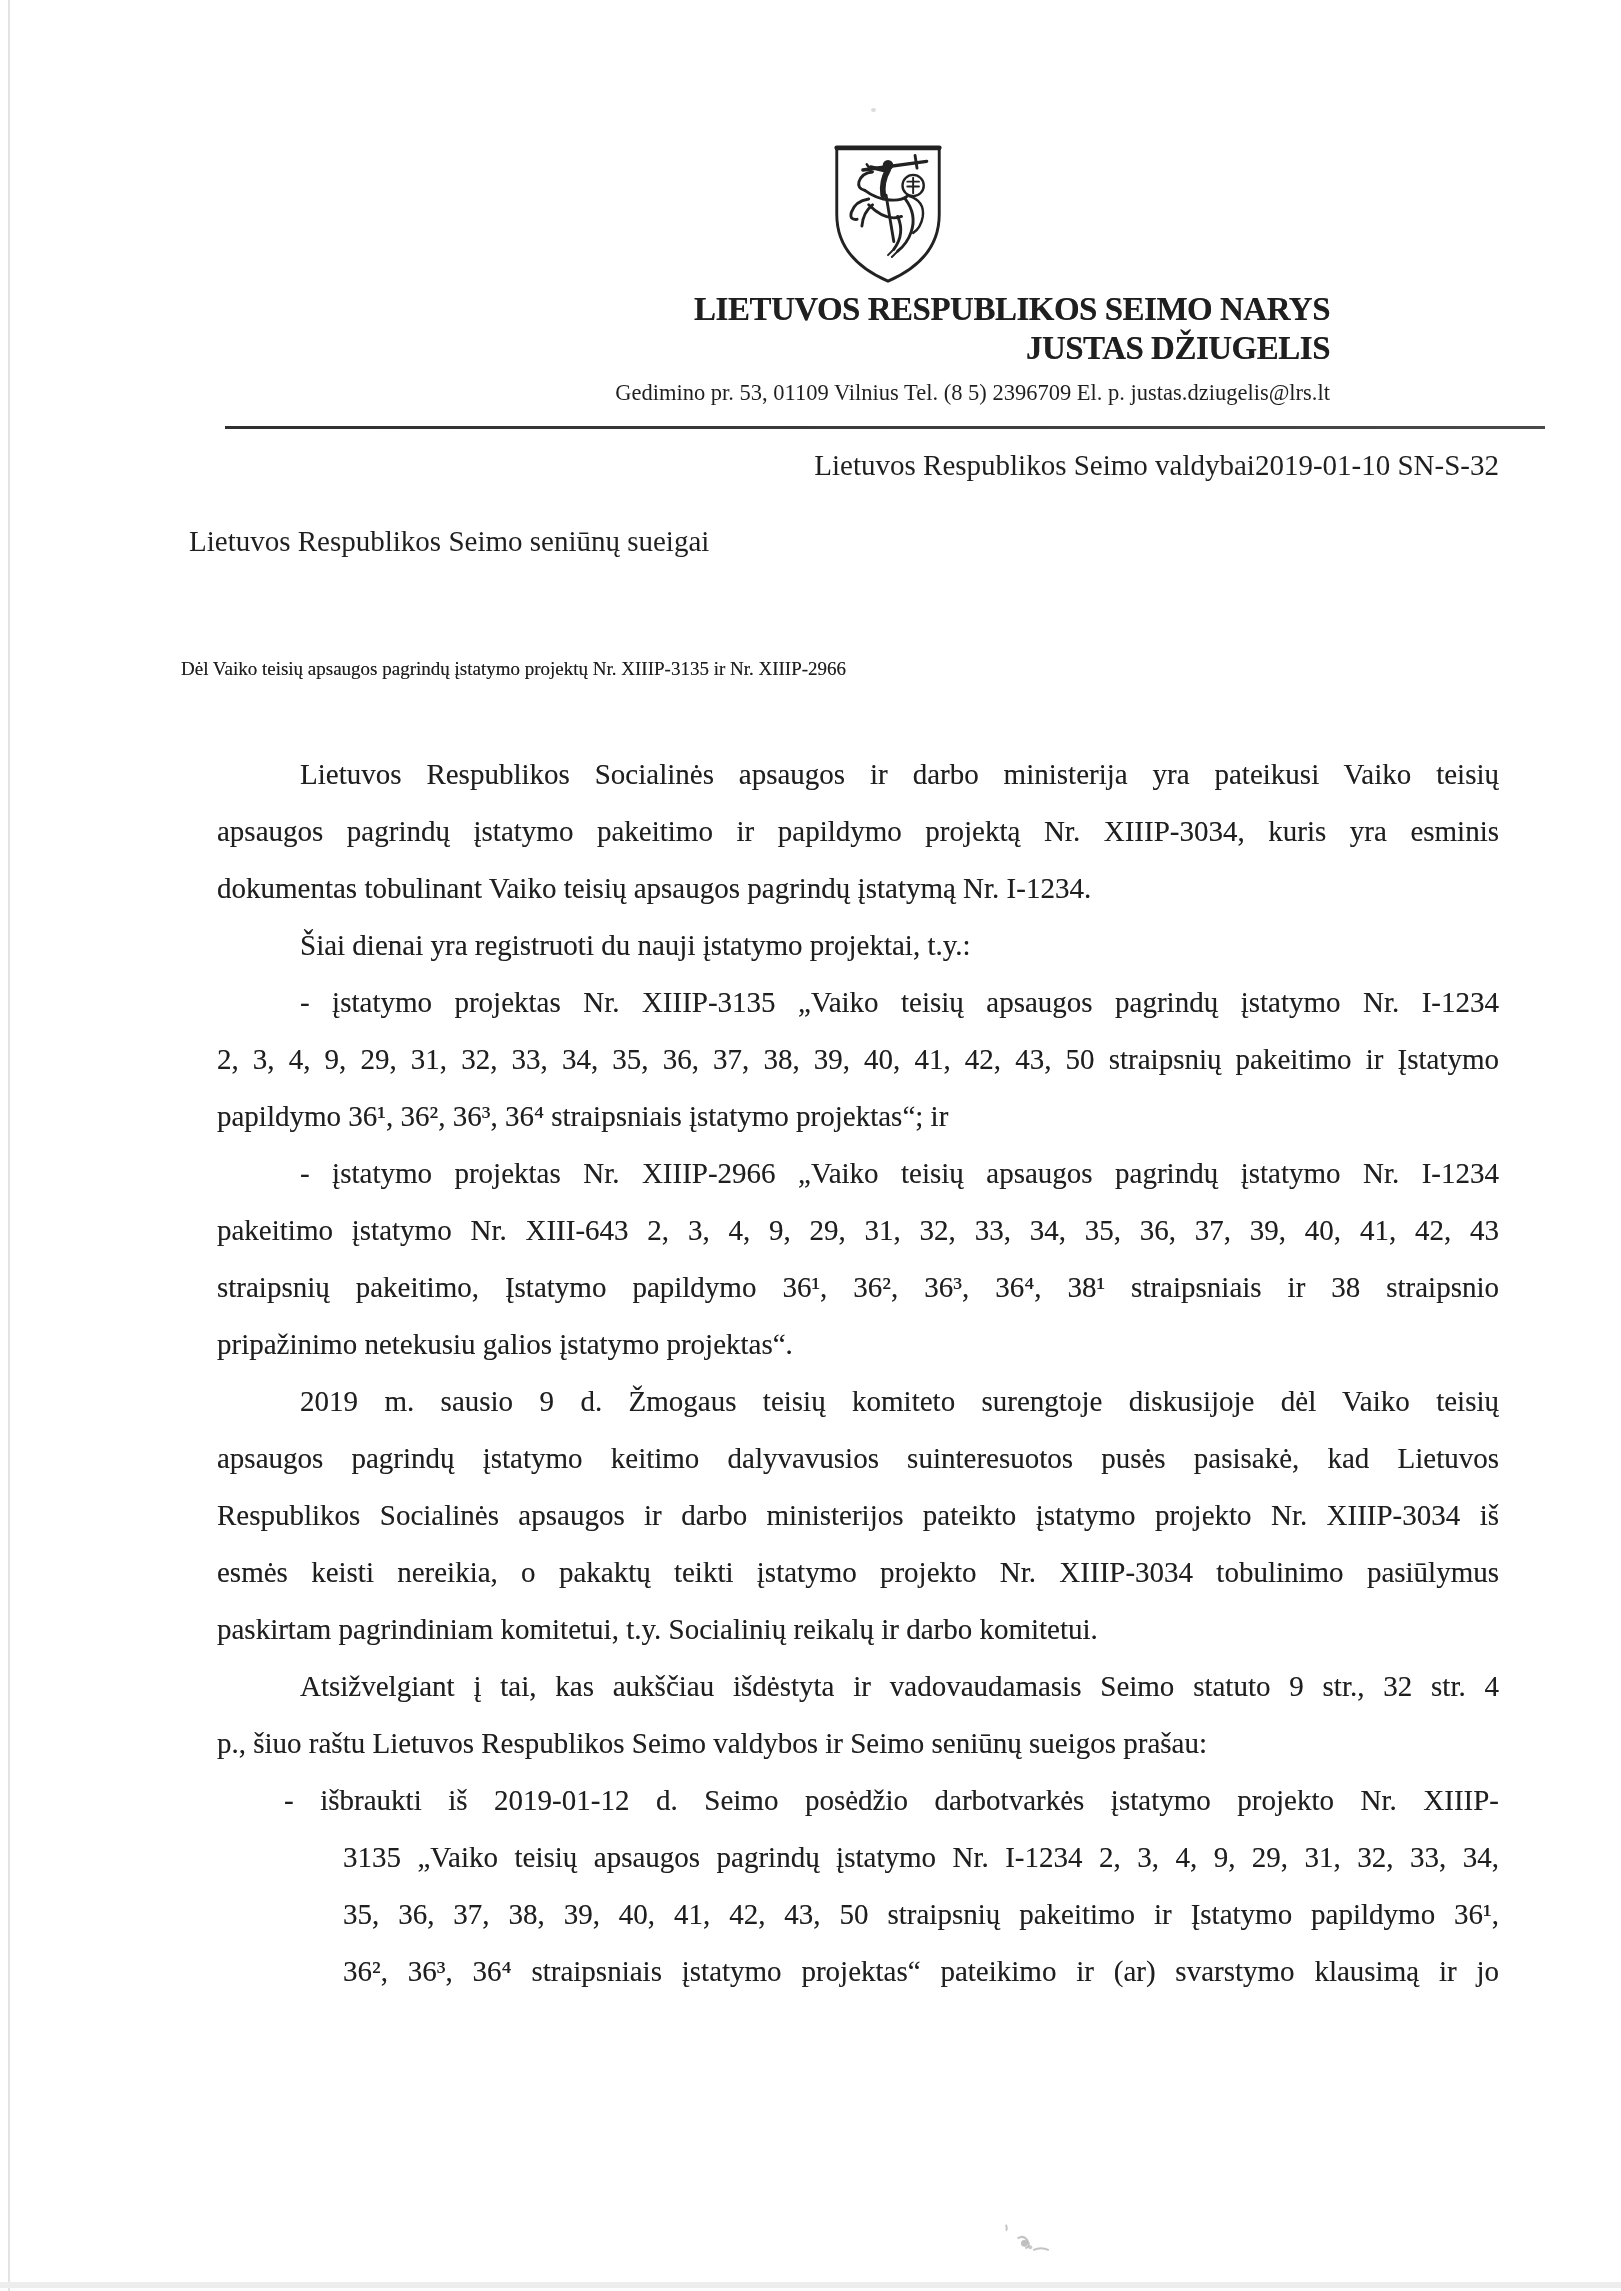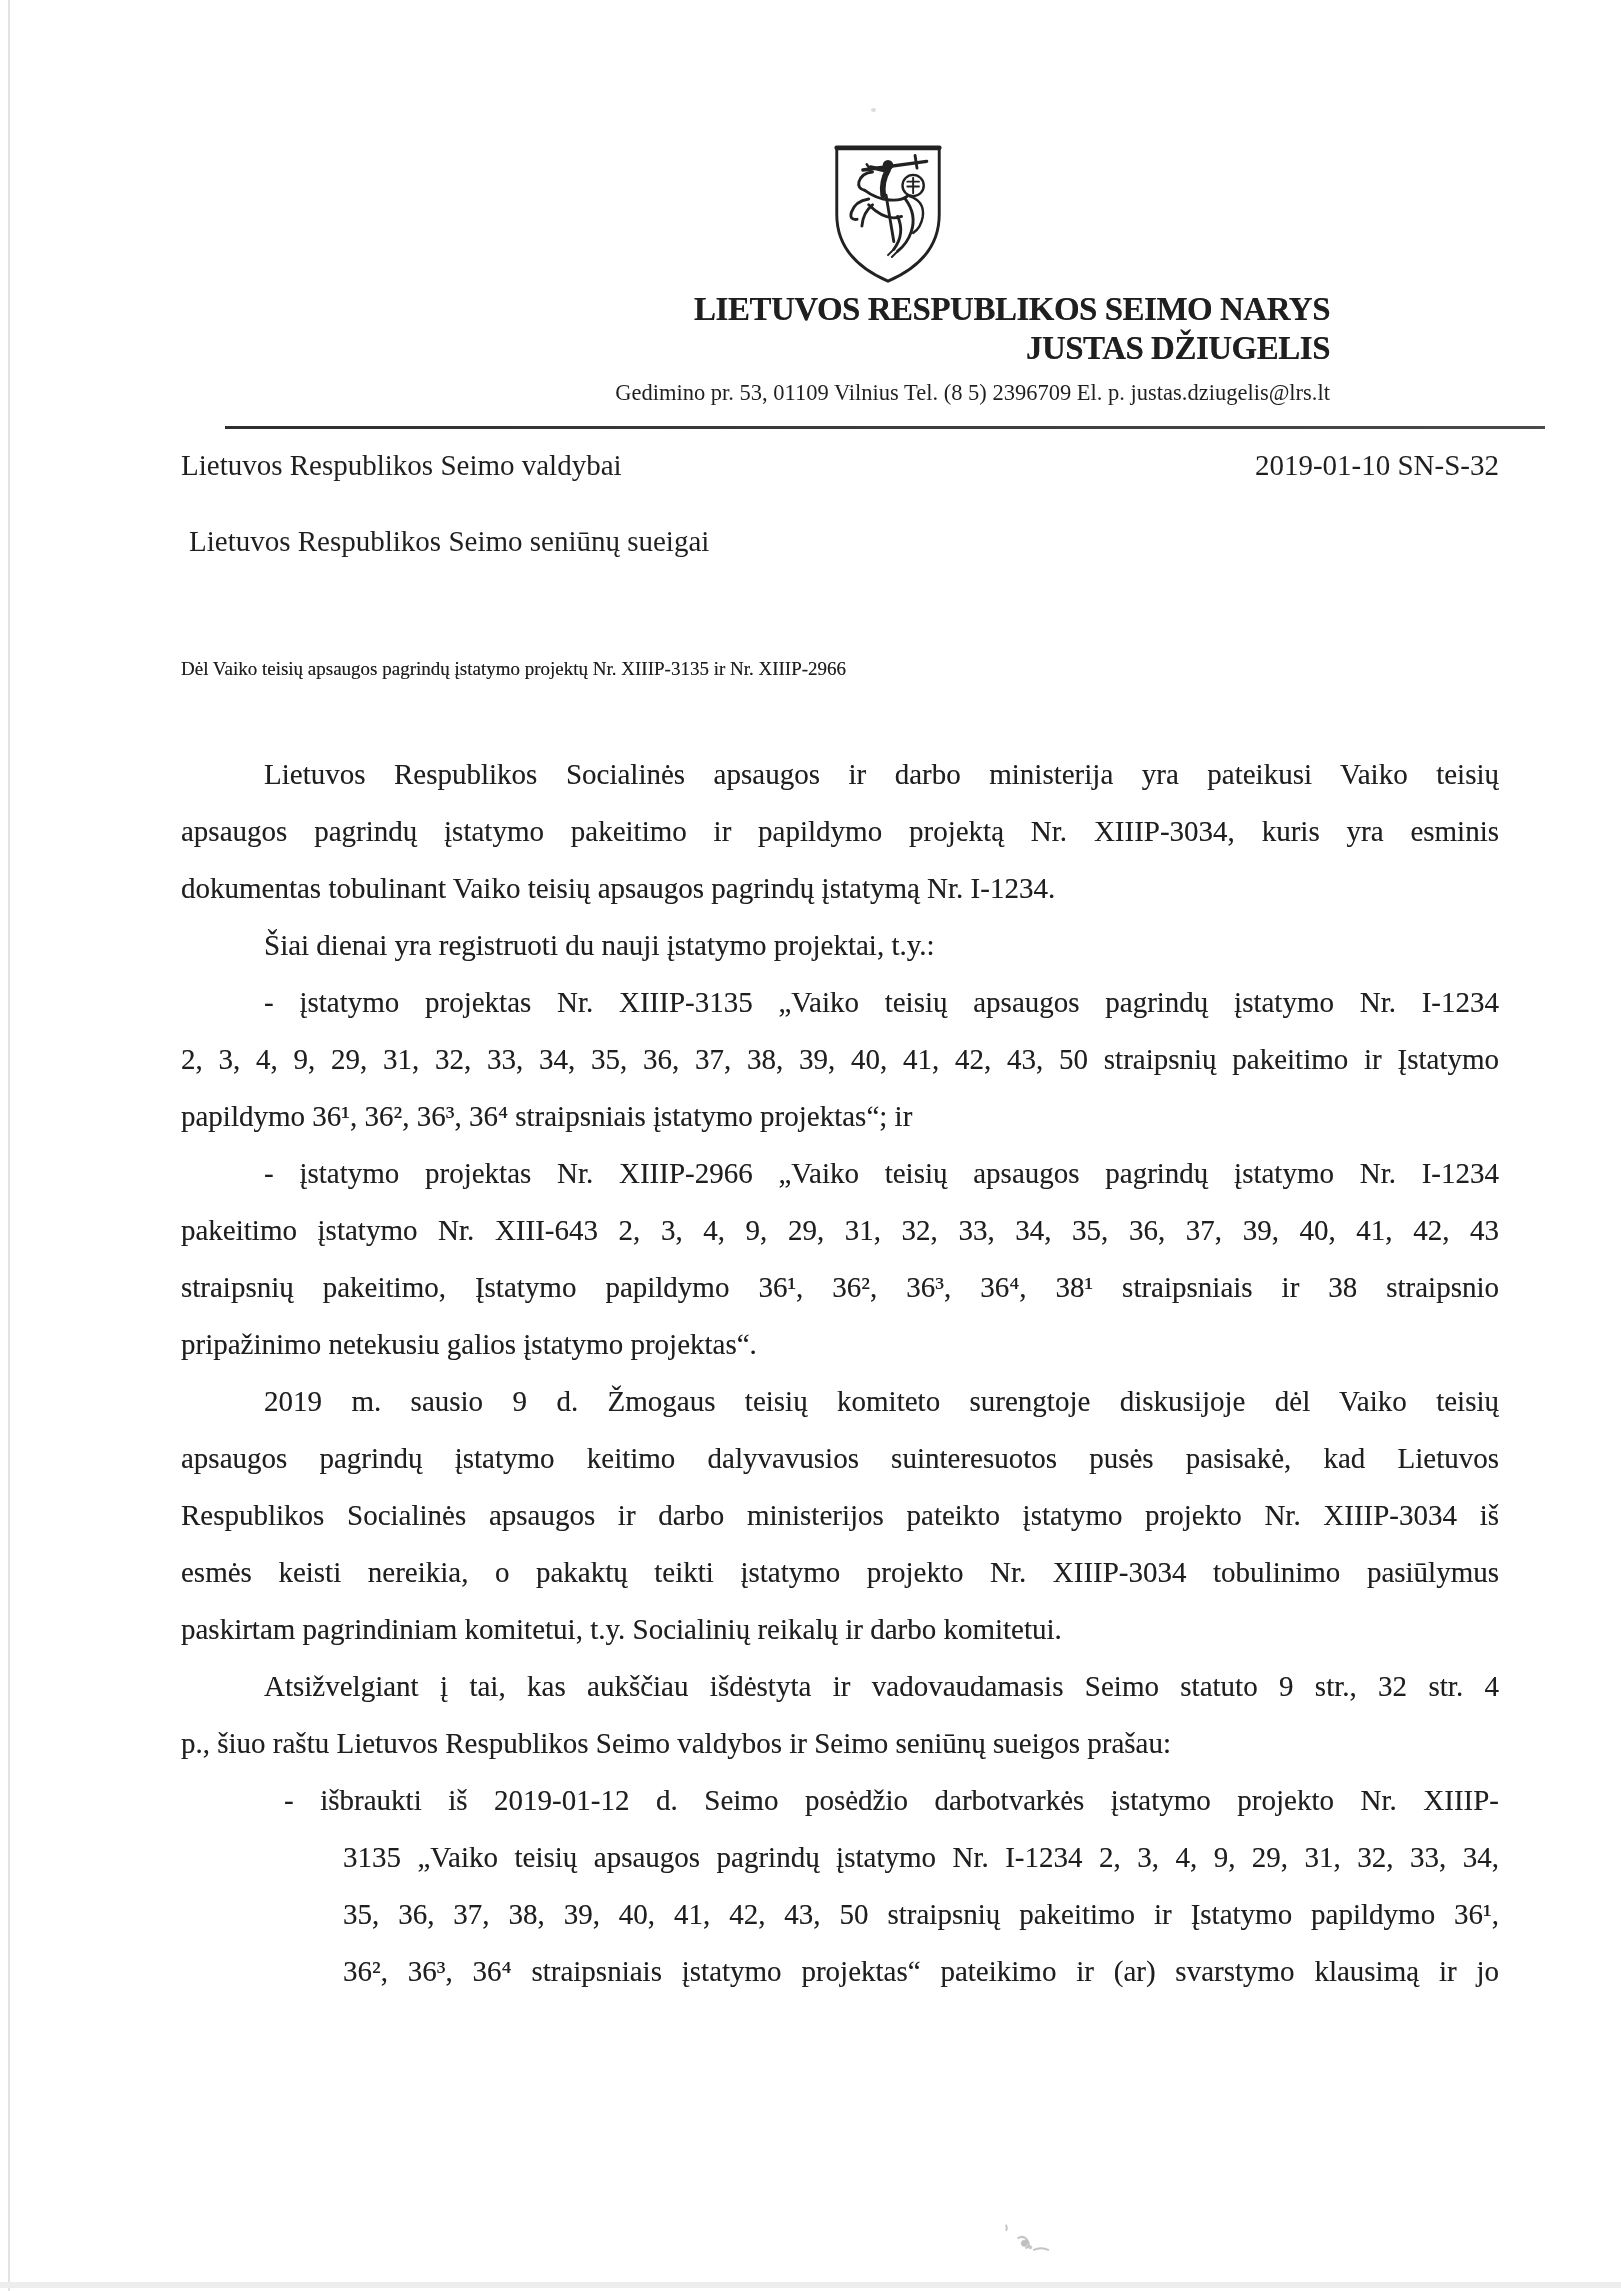--- a/index.html
+++ b/index.html
@@ -17,28 +17,28 @@
   .emblem{left:830px;top:140px;width:116px;height:149px;}
   .lh-block{left:448px;width:882px;text-align:right;}
   .lh-title{top:290px;font-weight:bold;font-size:33px;line-height:39px;letter-spacing:-0.5px;
     text-shadow:0 0 0.6px rgba(0,0,0,.5);}
   .lh-name{top:329px;font-weight:bold;font-size:33px;line-height:39px;letter-spacing:-0.5px;
     text-shadow:0 0 0.6px rgba(0,0,0,.5);}
   .lh-contact{top:378px;font-size:22.5px;line-height:29px;}
   .rule{left:225px;top:426px;width:1320px;height:2.9px;background:linear-gradient(90deg,#2f2f2f,#4a4a4a);}
   
   .addr-row{left:181px;top:445px;width:1318px;height:41px;line-height:41px;font-size:29px;
-    display:flex;justify-content:space-between;}
+    display:flex;justify-content:flex-end;}
   .addr2{left:189px;top:521px;width:1318px;height:41px;line-height:41px;font-size:29px;}
   .subject{left:181px;top:647px;width:1318px;height:43px;line-height:43px;font-size:19px;font-weight:normal;
     text-shadow:0 0 0.5px rgba(0,0,0,.55);}
   
   .body-block{left:181px;top:746px;width:1318px;font-size:29px;
     text-shadow:0 0 0.4px rgba(0,0,0,.4);}
-  .bl{height:57px;line-height:57px;overflow:hidden;}
+  .bl{height:57px;line-height:57px;overflow:hidden;margin-left:36px;}
   .bl.i{text-indent:83px;}
   .bl.j{text-align:justify;}
   .bl.j::after{content:"";display:inline-block;width:100%;height:0;vertical-align:top;}
   .bl.lst1{margin-left:103px;}
   .bl.lst{margin-left:162px;}
   .smudge{left:998px;top:2211px;width:88px;height:49px;opacity:.75;}
 </style>
 </head>
 <body>
 

